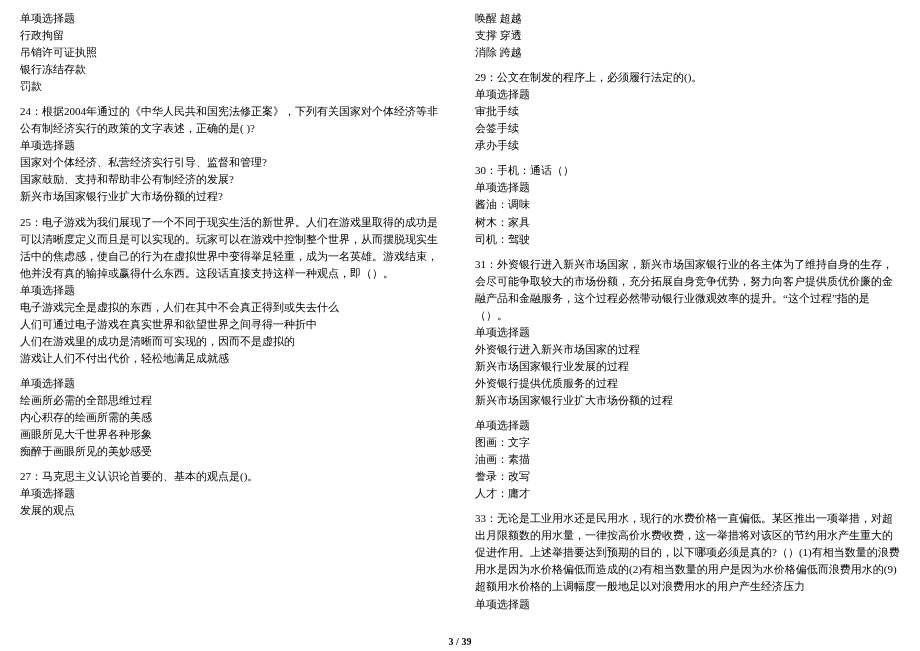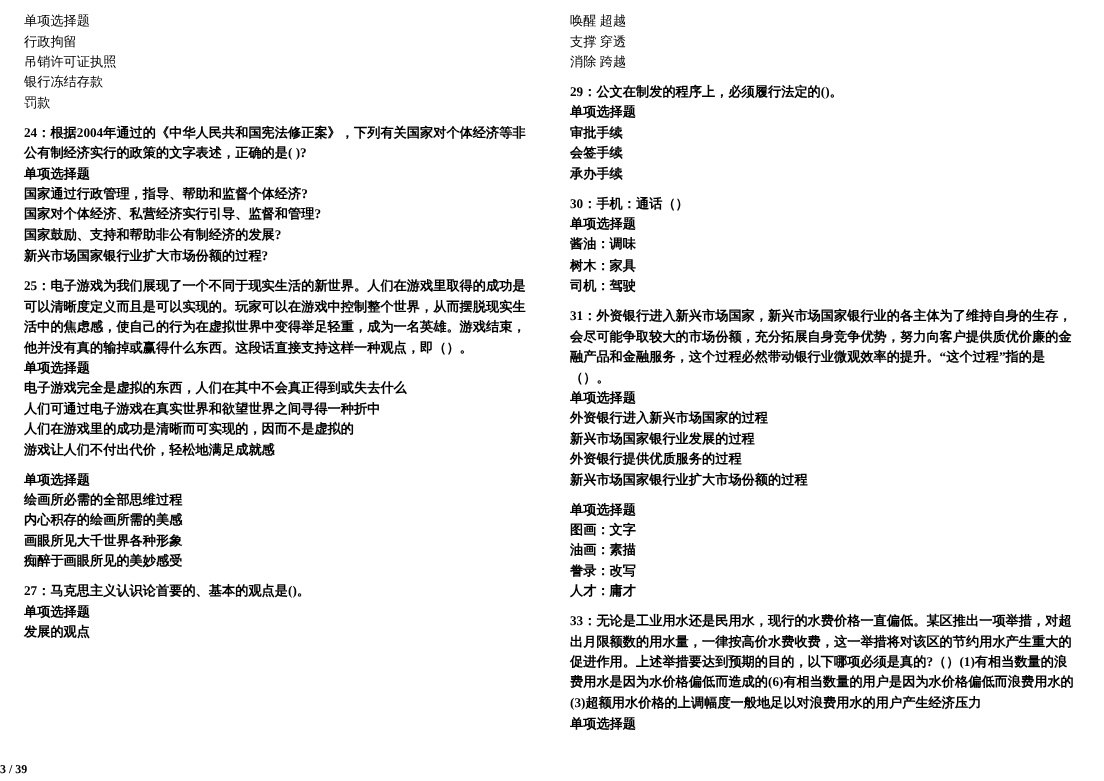--- a/index.html
+++ b/index.html
@@ -21,50 +21,48 @@
   .col {
     flex: 1;
     min-width: 0;
   }
   .line {
     line-height: 1.55;
     word-break: break-all;
   }
   .q-block {
     margin-top: 8px;
-    font-weight: bold;
   }
   .q-block .line:first-child { margin-top: 0; }
   .footer {
     position: absolute;
     bottom: 4px;
     left: 0;
     right: 0;
-    text-align: left;
+    text-align: center;
     font-size: 10px;
     font-weight: bold;
   }
 </style>
 </head>
 <body>
 
 <div class="page">
   <div class="col">
     <div>
       <div class="line">单项选择题</div>
       <div class="line">行政拘留</div>
       <div class="line">吊销许可证执照</div>
       <div class="line">银行冻结存款</div>
       <div class="line">罚款</div>
     </div>
 
     <div class="q-block">
       <div class="line">24：根据2004年通过的《中华人民共和国宪法修正案》，下列有关国家对个体经济等非公有制经济实行的政策的文字表述，正确的是(   )?</div>
       <div class="line">单项选择题</div>
-      <div class="line">国家通过行政管理，指导、帮助和监督个体经济?</div>
       <div class="line">国家对个体经济、私营经济实行引导、监督和管理?</div>
       <div class="line">国家鼓励、支持和帮助非公有制经济的发展?</div>
       <div class="line">新兴市场国家银行业扩大市场份额的过程?</div>
     </div>
 
     <div class="q-block">
       <div class="line">25：电子游戏为我们展现了一个不同于现实生活的新世界。人们在游戏里取得的成功是可以清晰度定义而且是可以实现的。玩家可以在游戏中控制整个世界，从而摆脱现实生活中的焦虑感，使自己的行为在虚拟世界中变得举足轻重，成为一名英雄。游戏结束，他并没有真的输掉或赢得什么东西。这段话直接支持这样一种观点，即（）。</div>
       <div class="line">单项选择题</div>
       <div class="line">电子游戏完全是虚拟的东西，人们在其中不会真正得到或失去什么</div>
       <div class="line">人们可通过电子游戏在真实世界和欲望世界之间寻得一种折中</div>
@@ -123,21 +121,21 @@
 
     <div class="q-block">
       <div class="line">单项选择题</div>
       <div class="line">图画：文字</div>
       <div class="line">油画：素描</div>
       <div class="line">誊录：改写</div>
       <div class="line">人才：庸才</div>
     </div>
 
     <div class="q-block">
-      <div class="line">33：无论是工业用水还是民用水，现行的水费价格一直偏低。某区推出一项举措，对超出月限额数的用水量，一律按高价水费收费，这一举措将对该区的节约用水产生重大的促进作用。上述举措要达到预期的目的，以下哪项必须是真的?（）(1)有相当数量的浪费用水是因为水价格偏低而造成的(6)有相当数量的用户是因为水价格偏低而浪费用水的(3)超额用水价格的上调幅度一般地足以对浪费用水的用户产生经济压力</div>
+      <div class="line">33：无论是工业用水还是民用水，现行的水费价格一直偏低。某区推出一项举措，对超出月限额数的用水量，一律按高价水费收费，这一举措将对该区的节约用水产生重大的促进作用。上述举措要达到预期的目的，以下哪项必须是真的?（）(1)有相当数量的浪费用水是因为水价格偏低而造成的(2)有相当数量的用户是因为水价格偏低而浪费用水的(9)超额用水价格的上调幅度一般地足以对浪费用水的用户产生经济压力</div>
       <div class="line">单项选择题</div>
 
     </div>
 
   </div>
 </div>
 
 <div class="footer">3 / 39</div>
 
 </body></html>

